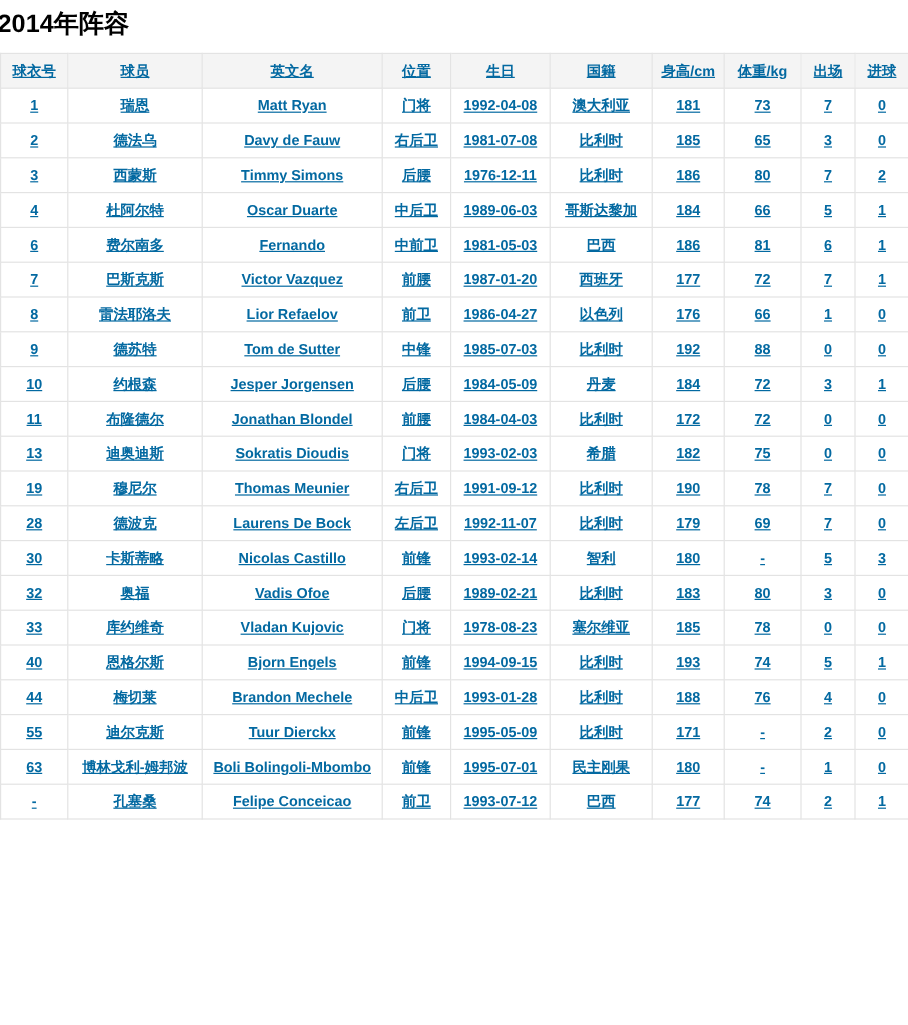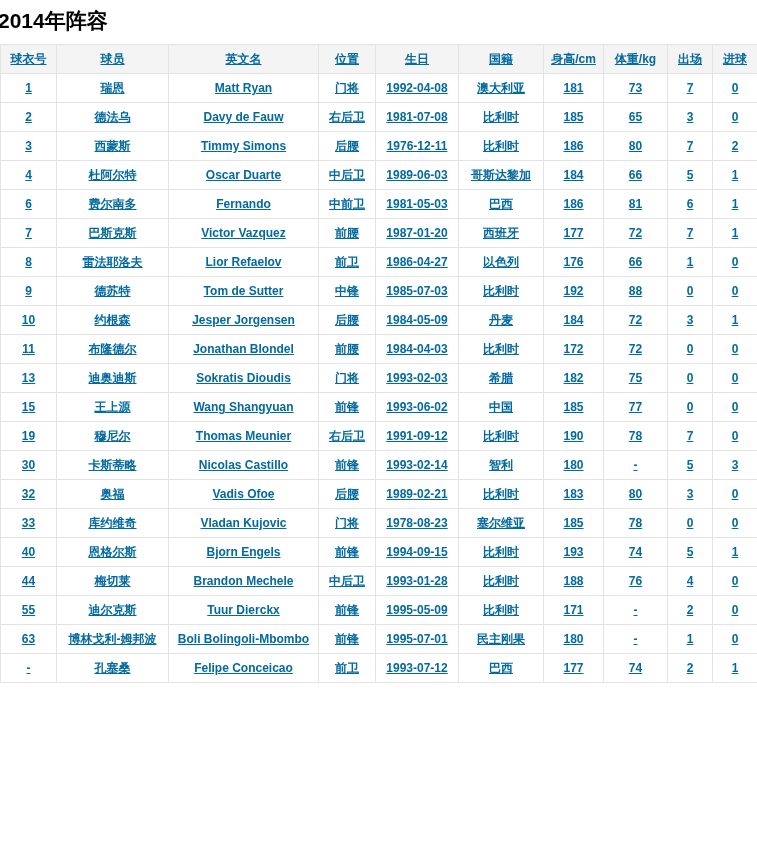--- a/index.html
+++ b/index.html
@@ -212,40 +212,40 @@
           <td>Sokratis Dioudis</td>
           <td>门将</td>
           <td>1993-02-03</td>
           <td>希腊</td>
           <td>182</td>
           <td>75</td>
           <td>0</td>
           <td>0</td>
         </tr>
         <tr>
-          <td>15</td>
-          <td>王上源</td>
-          <td>Wang Shangyuan</td>
-          <td>前锋</td>
-          <td>1993-06-02</td>
-          <td>中国</td>
-          <td>185</td>
-          <td>77</td>
-          <td>0</td>
-          <td>0</td>
-        </tr>
-        <tr>
           <td>19</td>
           <td>穆尼尔</td>
           <td>Thomas Meunier</td>
           <td>右后卫</td>
           <td>1991-09-12</td>
           <td>比利时</td>
           <td>190</td>
           <td>78</td>
+          <td>7</td>
+          <td>0</td>
+        </tr>
+        <tr>
+          <td>28</td>
+          <td>德波克</td>
+          <td>Laurens De Bock</td>
+          <td>左后卫</td>
+          <td>1992-11-07</td>
+          <td>比利时</td>
+          <td>179</td>
+          <td>69</td>
           <td>7</td>
           <td>0</td>
         </tr>
         <tr>
           <td>30</td>
           <td>卡斯蒂略</td>
           <td>Nicolas Castillo</td>
           <td>前锋</td>
           <td>1993-02-14</td>
           <td>智利</td>

